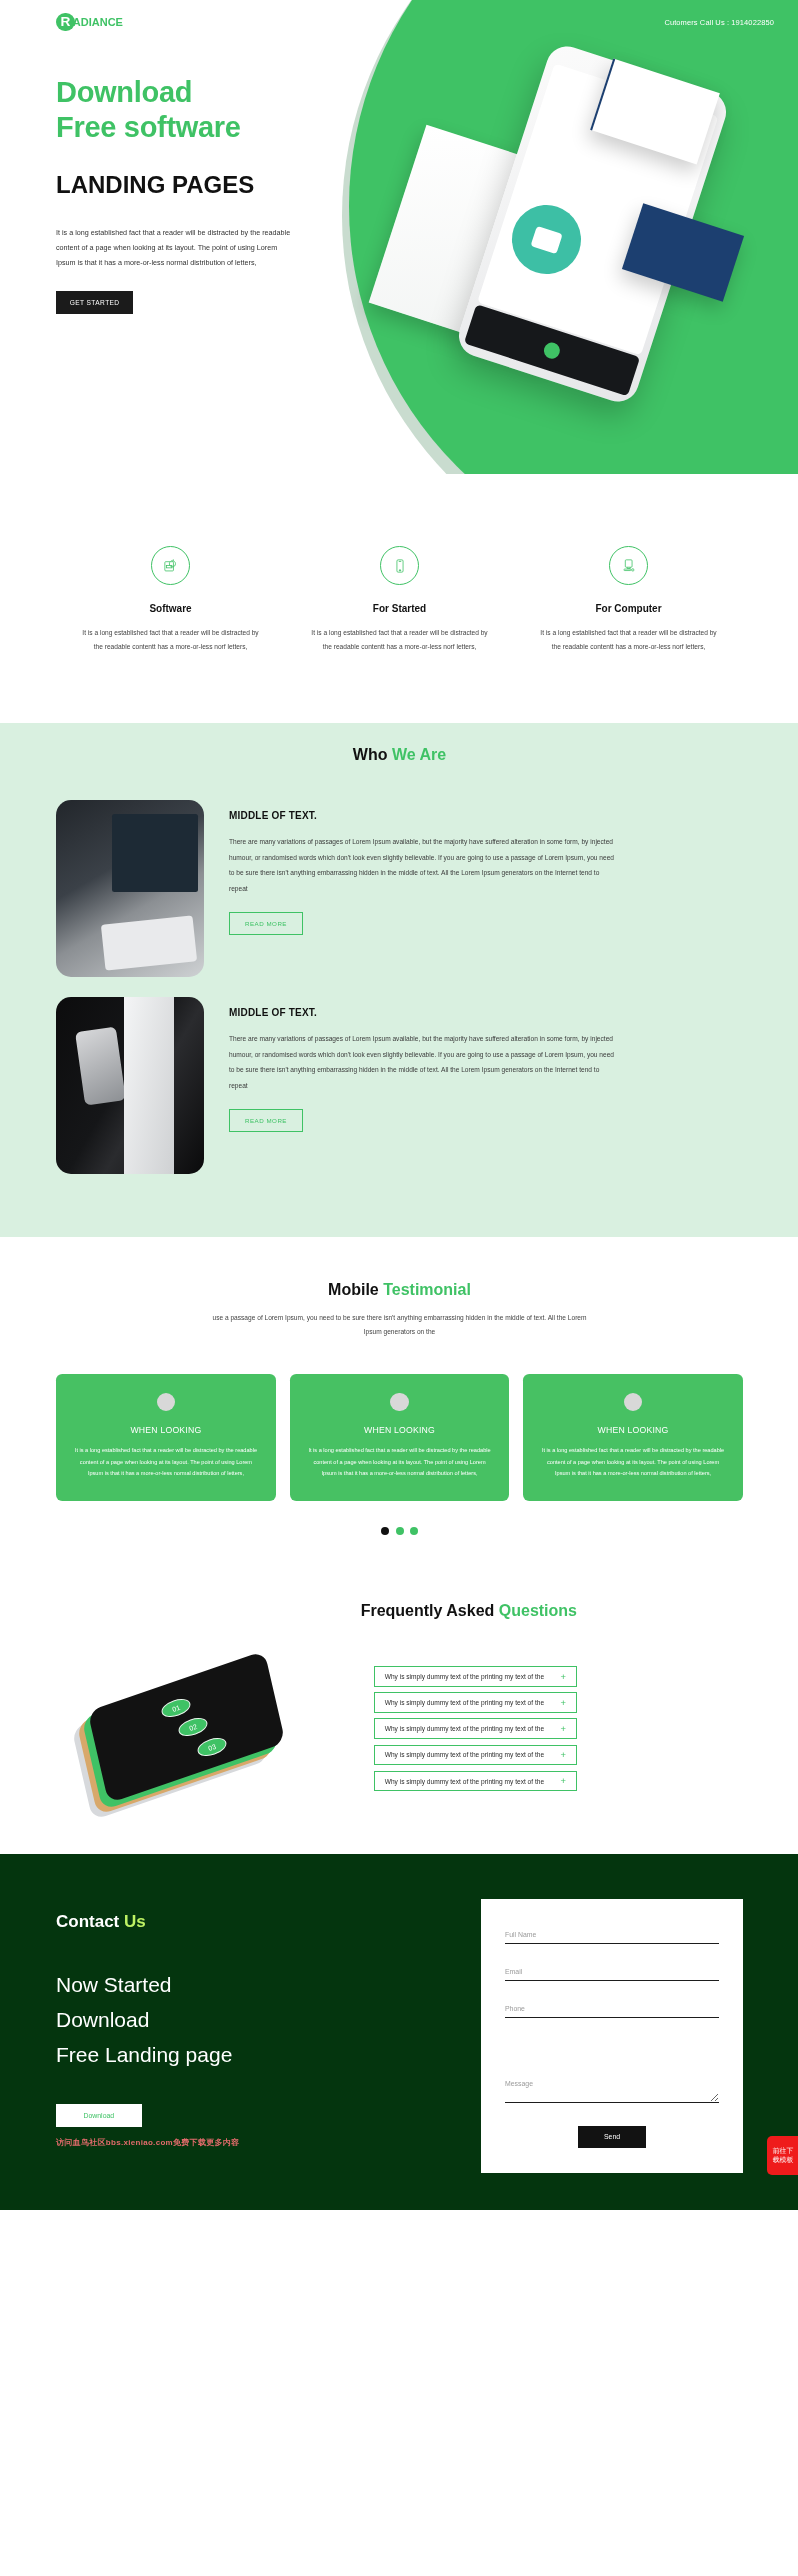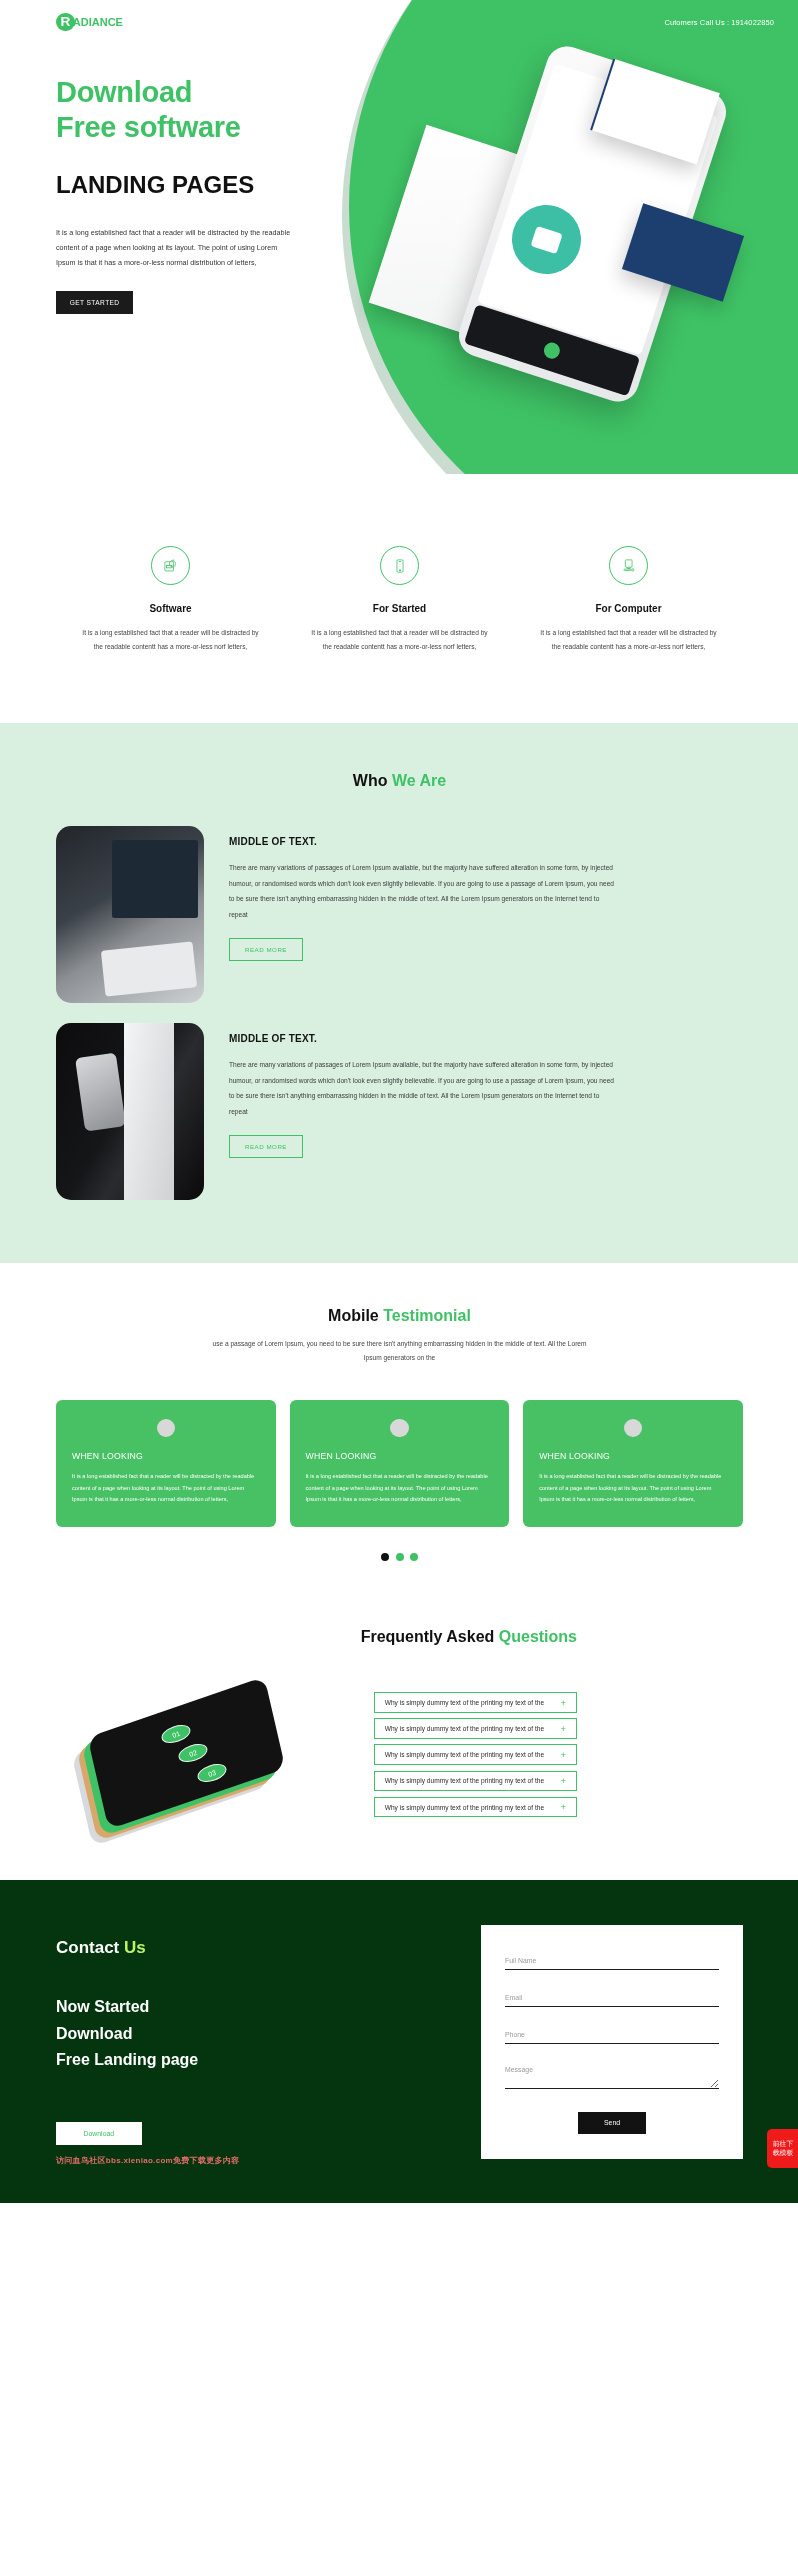--- a/index.html
+++ b/index.html
@@ -201,21 +201,21 @@
   .feature-text {
     font-size:6.6px;
     line-height:2.1;
     color:#444;
   }
 
   
   .who {
     width:799px;
     background:#d9f0e0;
-    padding:49px 0 57px;
+    padding:23px 0 57px;
   }
   .sec-title {
     text-align:center;
     font-size:16px;
     font-weight:bold;
     color:#111;
     margin-bottom:36px;
   }
   .sec-title .accent { color:#3fc265; }
   .who-row {
@@ -294,20 +294,21 @@
   .testi-row {
     display:flex;
     gap:13.7px;
     padding:0 56px;
   }
   .testi-card {
     flex:1;
     background:#47c163;
     border-radius:6.2px;
     padding:18.7px 16px 21px;
+    text-align:center;
     color:#fff;
   }
   .testi-avatar {
     width:18.7px; height:18.7px;
     border-radius:50%;
     background:#d8d8d8;
     margin:0 auto 13.7px;
   }
   .testi-name {
     font-size:8.7px;
@@ -396,25 +397,25 @@
   }
   .contact-left { width:324px; padding-top:13.7px; }
   .contact-title {
     font-size:17px;
     font-weight:bold;
     color:#fff;
     margin-bottom:36px;
   }
   .contact-title .accent { color:#bef264; }
   .contact-big {
-    font-size:16px;
-    font-weight:bold;
+    font-size:21px;
+    font-weight:normal;
     color:#fff;
     line-height:1.65;
-    margin-bottom:48px;
+    margin-bottom:32px;
   }
   .btn-download {
     display:inline-block;
     background:#fff;
     color:#3fc265;
     font-size:6.9px;
     padding:8px 27.5px;
     border:none;
     cursor:pointer;
   }
@@ -435,21 +436,21 @@
     width:100%;
     border:none;
     border-bottom:0.6px solid #1d1d1d;
     font-family:"Liberation Sans", sans-serif;
     font-size:6.9px;
     color:#222;
     padding:1.2px 0 5px;
     background:transparent;
     outline:none;
   }
-  .field textarea { resize:vertical; height:24px; }
+  .field textarea { resize:vertical; height:24px;margin-top:40px; }
   .field input::placeholder, .field textarea::placeholder { color:#9a9a9a; }
   .btn-send {
     display:block;
     margin:5px auto 0;
     background:#121212;
     color:#fff;
     border:none;
     font-size:6.9px;
     padding:7.5px 26px;
     cursor:pointer;

